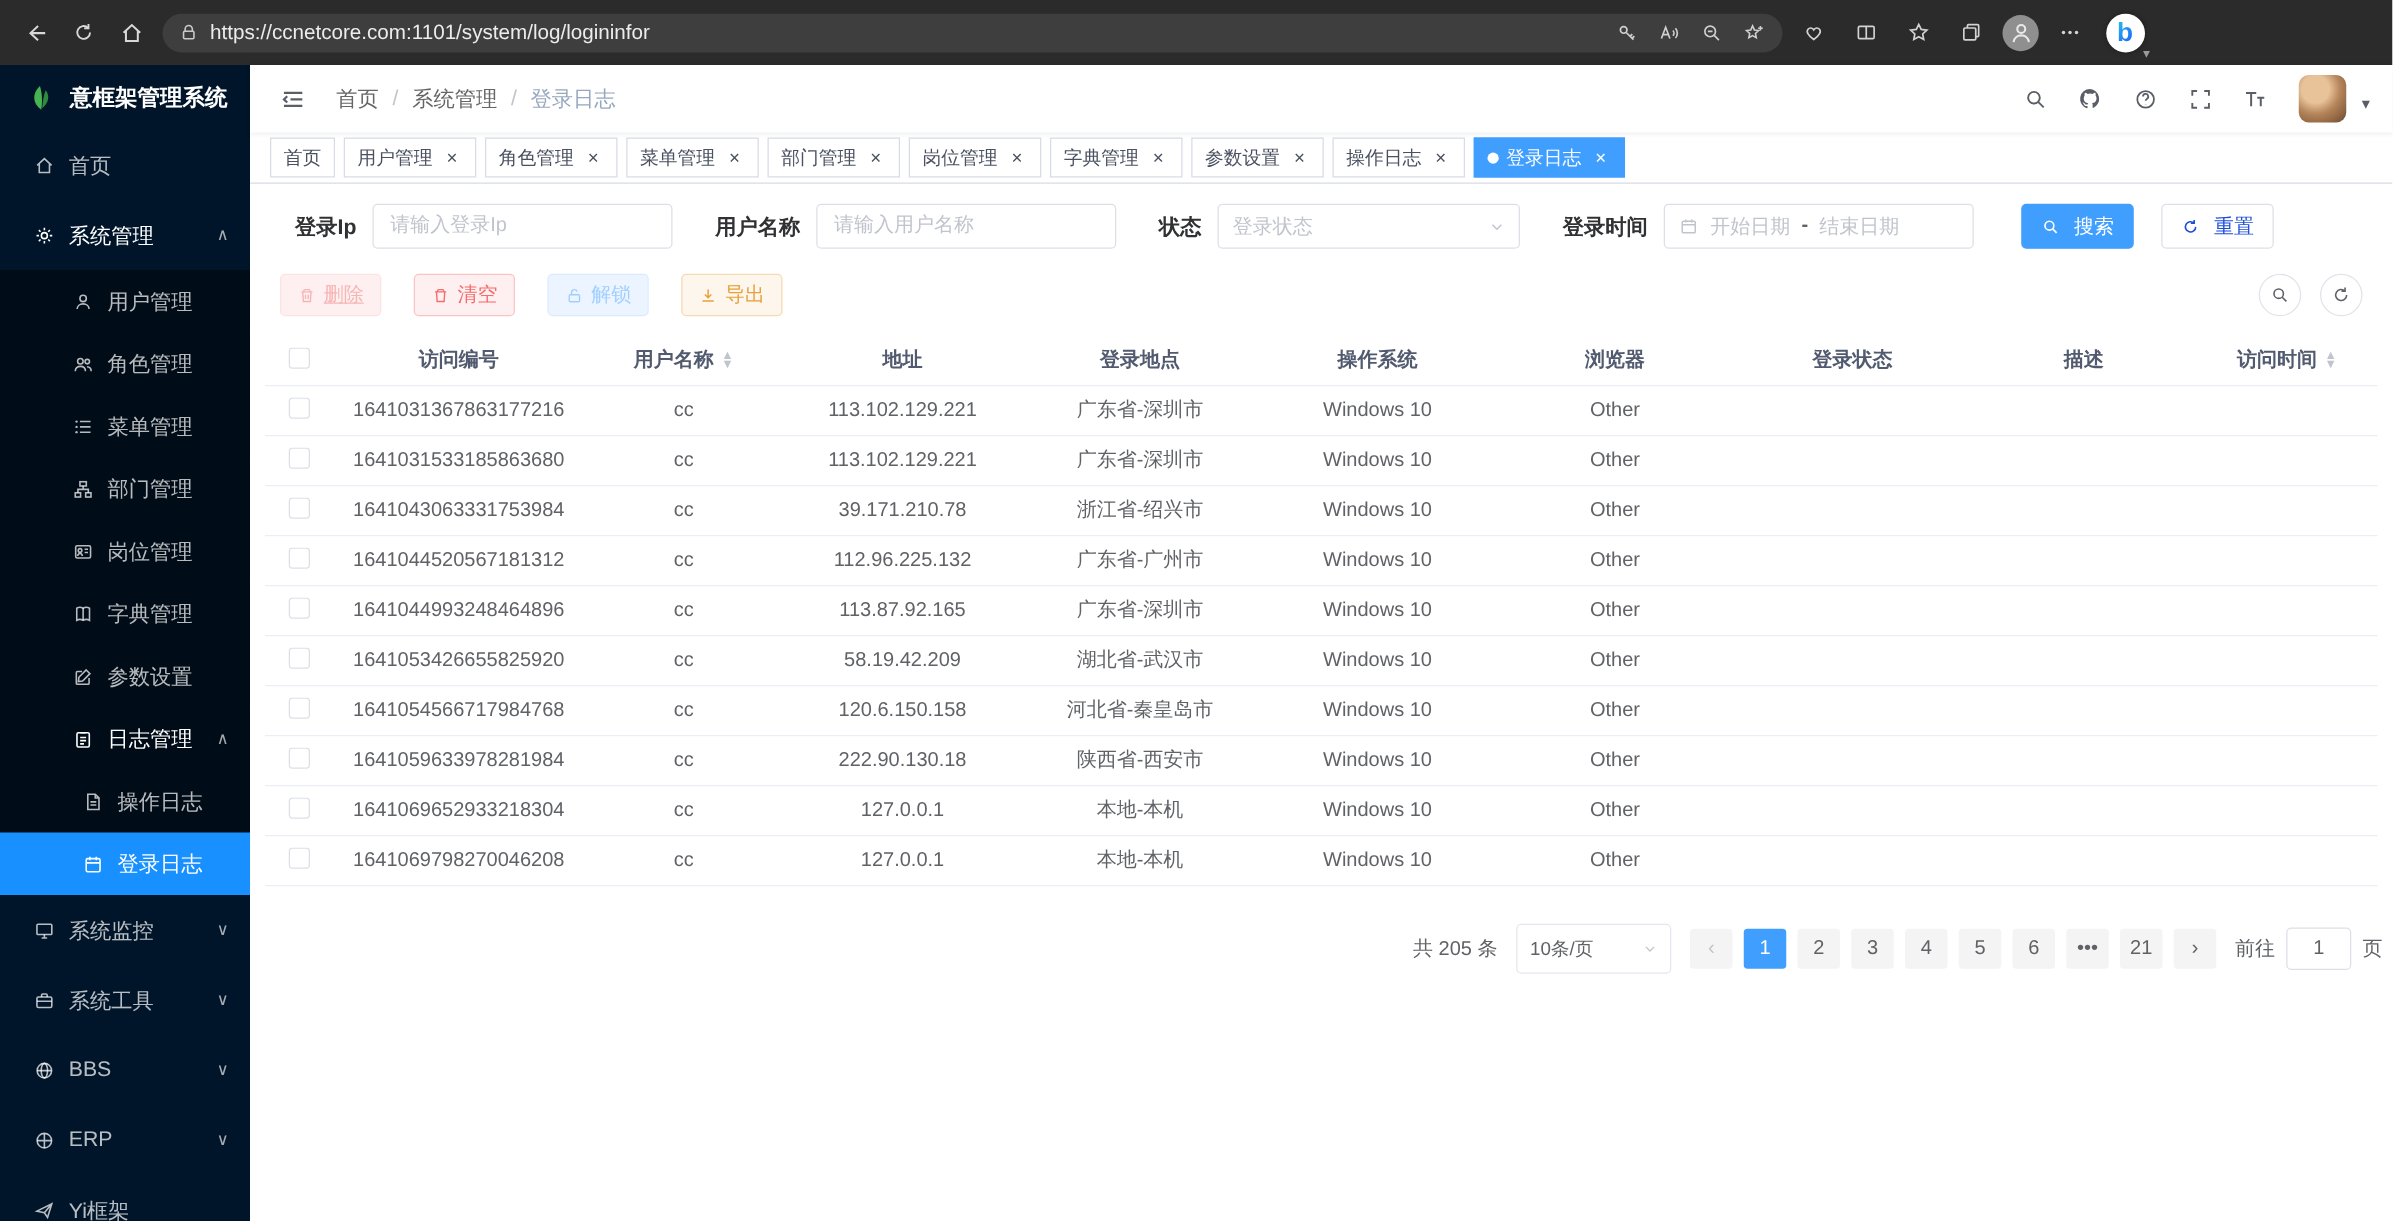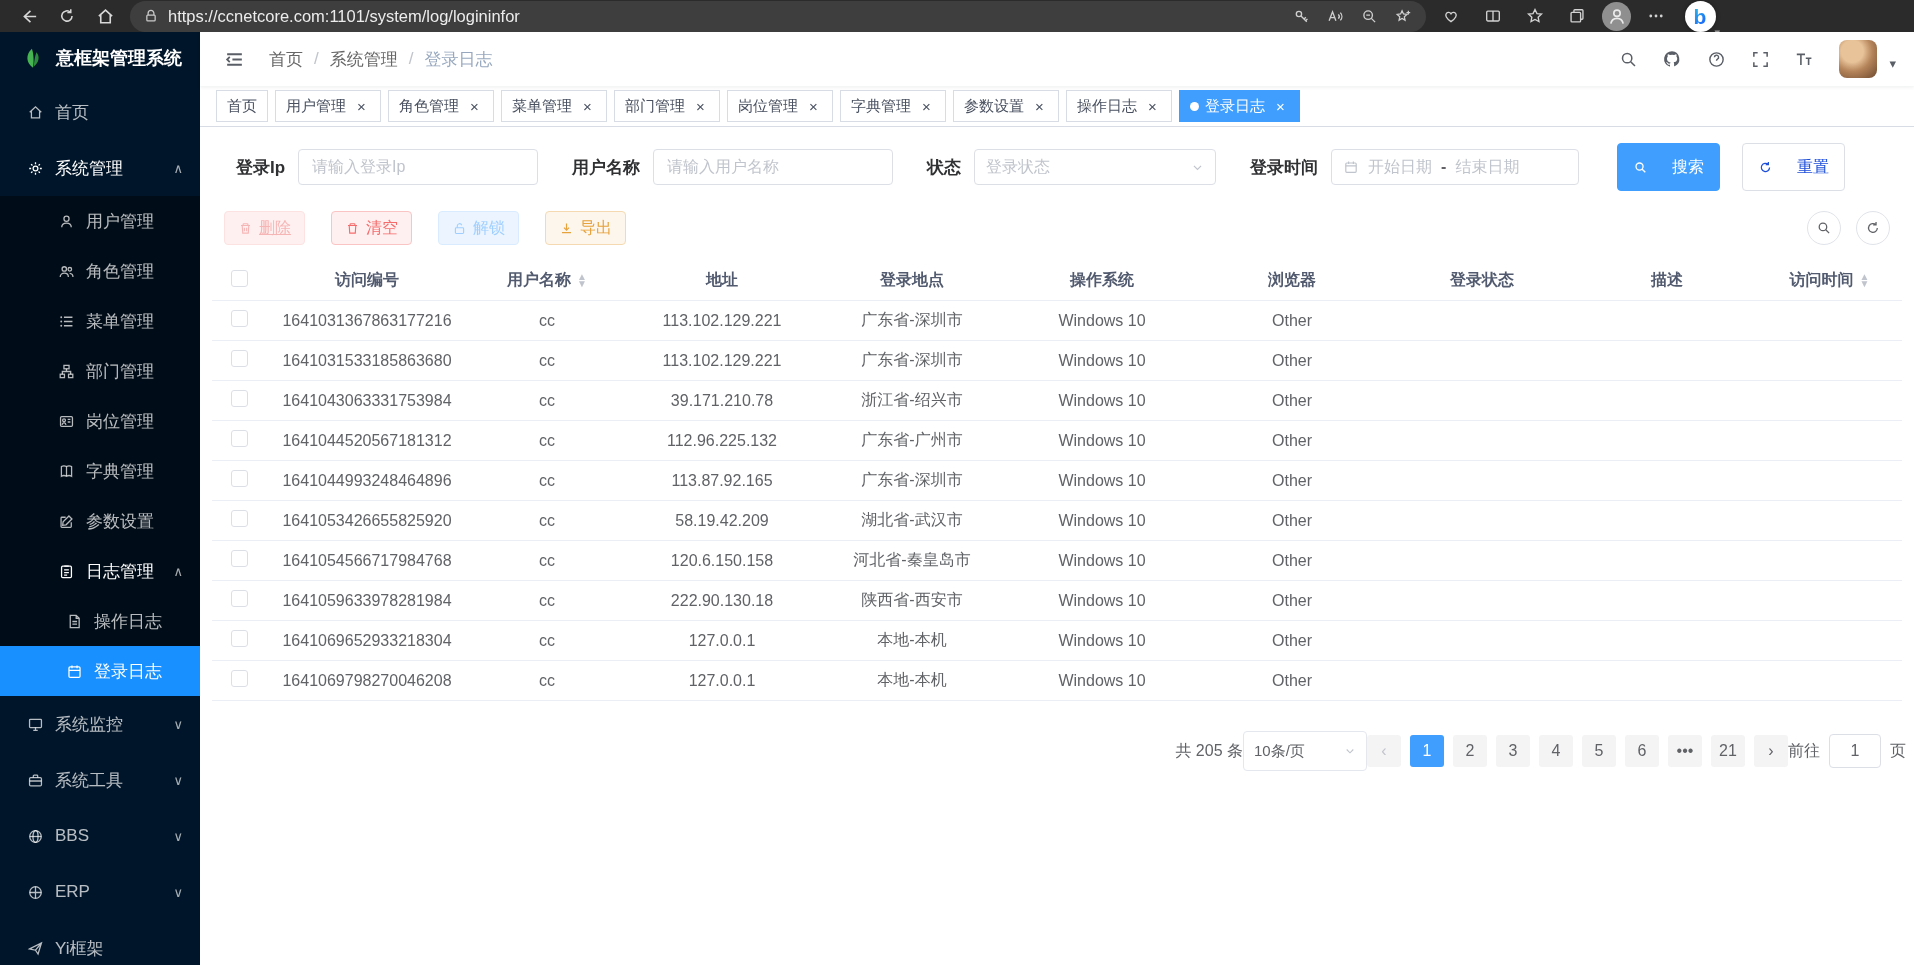--- a/index.html
+++ b/index.html
@@ -1,21 +1,21 @@
 <!DOCTYPE html>
 <html><head>
 <meta charset="utf-8">
 <style>
   * { margin:0; padding:0; box-sizing:border-box; }
   html,body { width:1914px; height:977px; overflow:hidden;
     font-family:"Liberation Sans","DejaVu Sans",sans-serif; background:#fff; }
   svg { display:block; }
 
   
-  .browser-bar { height:32px; background:#2b2b2b; display:flex; align-items:center; padding:0 10px; }
+  .browser-bar { height:52px; background:#2b2b2b; display:flex; align-items:center; padding:0 10px; }
   .nav-btn { width:38px; height:36px; border-radius:6px; display:flex; align-items:center; justify-content:center; color:#d8d8d8; cursor:pointer; }
   .url-pill { width:1296px; height:31px; margin-left:6px; background:#3e3e3e; border-radius:16px;
     display:flex; align-items:center; padding:0 6px 0 13px; }
   .url-icon { color:#c9c9c9; margin-right:9px; display:flex; }
   .url-text { flex:1; color:#ececec; font-size:16.5px; white-space:nowrap; overflow:hidden; }
   .pill-btn { width:34px; height:27px; border-radius:6px; display:flex; align-items:center; justify-content:center; color:#cfcfcf; cursor:pointer; }
   .browser-actions { display:flex; align-items:center; margin-left:8px; gap:8px; }
   .b-action { width:34px; height:34px; border-radius:6px; display:flex; align-items:center; justify-content:center; color:#d2d2d2; cursor:pointer; }
   .b-avatar { width:29px; height:29px; border-radius:50%; background:#8f8f8f; color:#e9e9e9;
     display:flex; align-items:center; justify-content:center; overflow:hidden; cursor:pointer; }
@@ -73,21 +73,21 @@
     font-size:16px; color:#606266; outline:none; font-family:inherit; }
   .f-input::placeholder { color:#c0c4cc; }
   .gap { margin-right:34px; }
   .f-select { width:242px; height:36px; border:1px solid #dcdfe6; border-radius:4px; display:flex;
     align-items:center; padding:0 11px; color:#c0c4cc; font-size:16px; cursor:pointer; }
   .f-select .ph { flex:1; }
   .f-select .sel-caret { color:#c0c4cc; }
   .f-date { width:248px; height:36px; border:1px solid #dcdfe6; border-radius:4px; display:flex;
     align-items:center; padding:0 11px; gap:9px; font-size:16px; color:#c0c4cc; cursor:pointer; }
   .f-date .sep { color:#606266; font-weight:bold; }
-  .btn { height:48px; border-radius:4px; font-size:16px; display:inline-flex; align-items:center; gap:24px;
+  .btn { height:36px; border-radius:4px; font-size:16px; display:inline-flex; align-items:center; gap:11px;
     padding:0 15px; border:1px solid transparent; cursor:pointer; font-family:inherit; white-space:nowrap; }
   .btn-search { background:#409eff; border-color:#409eff; color:#fff; margin-left:38px; }
   .btn-reset { background:#fff; border-color:#dcdfe6; color:#1d4ed8; margin-left:22px; }
 
   
   .toolbar { display:flex; align-items:center; margin:20px 24px 0 24px; }
   .tb-btn { height:34px; padding:0 13px; gap:6px; font-size:16px; }
   .tb-gap { margin-right:26px; }
   .btn-danger-dis { background:#fef0f0; border-color:#fde2e2; color:#f6b5b5; cursor:not-allowed;text-decoration:underline; }
   .btn-danger { background:#fef0f0; border-color:#fbc4c4; color:#f56c6c; }
@@ -101,21 +101,21 @@
   .table { margin:16px 12px 0 12px; font-size:16px; color:#606266; }
   .t-row { display:grid; grid-template-columns:55px 200px 160px 190px 190px 190px 190px 190px 180px 1fr;
     align-items:center; height:40px; border-bottom:1px solid #ebeef5; }
   .t-head { color:#515a6e; font-weight:bold; }
   .t-cell { text-align:center; overflow:hidden; white-space:nowrap; text-overflow:ellipsis; padding:0 4px; }
   .t-cell.hflex { display:flex; align-items:center; justify-content:center; }
   .checkbox { width:17px; height:17px; border:1px solid #dcdfe6; border-radius:3px; background:#fff; display:inline-block; cursor:pointer; }
   .sort { display:inline-flex; flex-direction:column; margin-left:6px; line-height:.62; font-size:10px; color:#c0c4cc; cursor:pointer; }
 
   
-  .pagination { display:flex; align-items:center; justify-content:flex-end; margin:30px 8px 0 0; 
+  .pagination { display:flex; align-items:center; justify-content:flex-end; margin:30px 8px 0 0; gap:15px;
     font-size:16px; color:#606266; }
   .page-size { width:124px; height:40px; border:1px solid #e4e7ed; border-radius:4px; display:flex;
     align-items:center; justify-content:space-between; padding:0 10px; color:#606266; font-size:15px; cursor:pointer; }
   .pager { display:flex; align-items:center; gap:9px; }
   .page-btn { min-width:34px; height:32px; padding:0 5px; background:#f4f4f5; color:#606266; border-radius:3px;
     display:inline-flex; align-items:center; justify-content:center; font-size:16px; cursor:pointer; }
   .page-btn.active { background:#409eff; color:#fff; }
   .page-btn.dim { color:#c0c4cc; }
   .goto { display:flex; align-items:center; gap:9px; }
   .goto-input { width:52px; height:34px; border:1px solid #dcdfe6; border-radius:4px; text-align:center;

